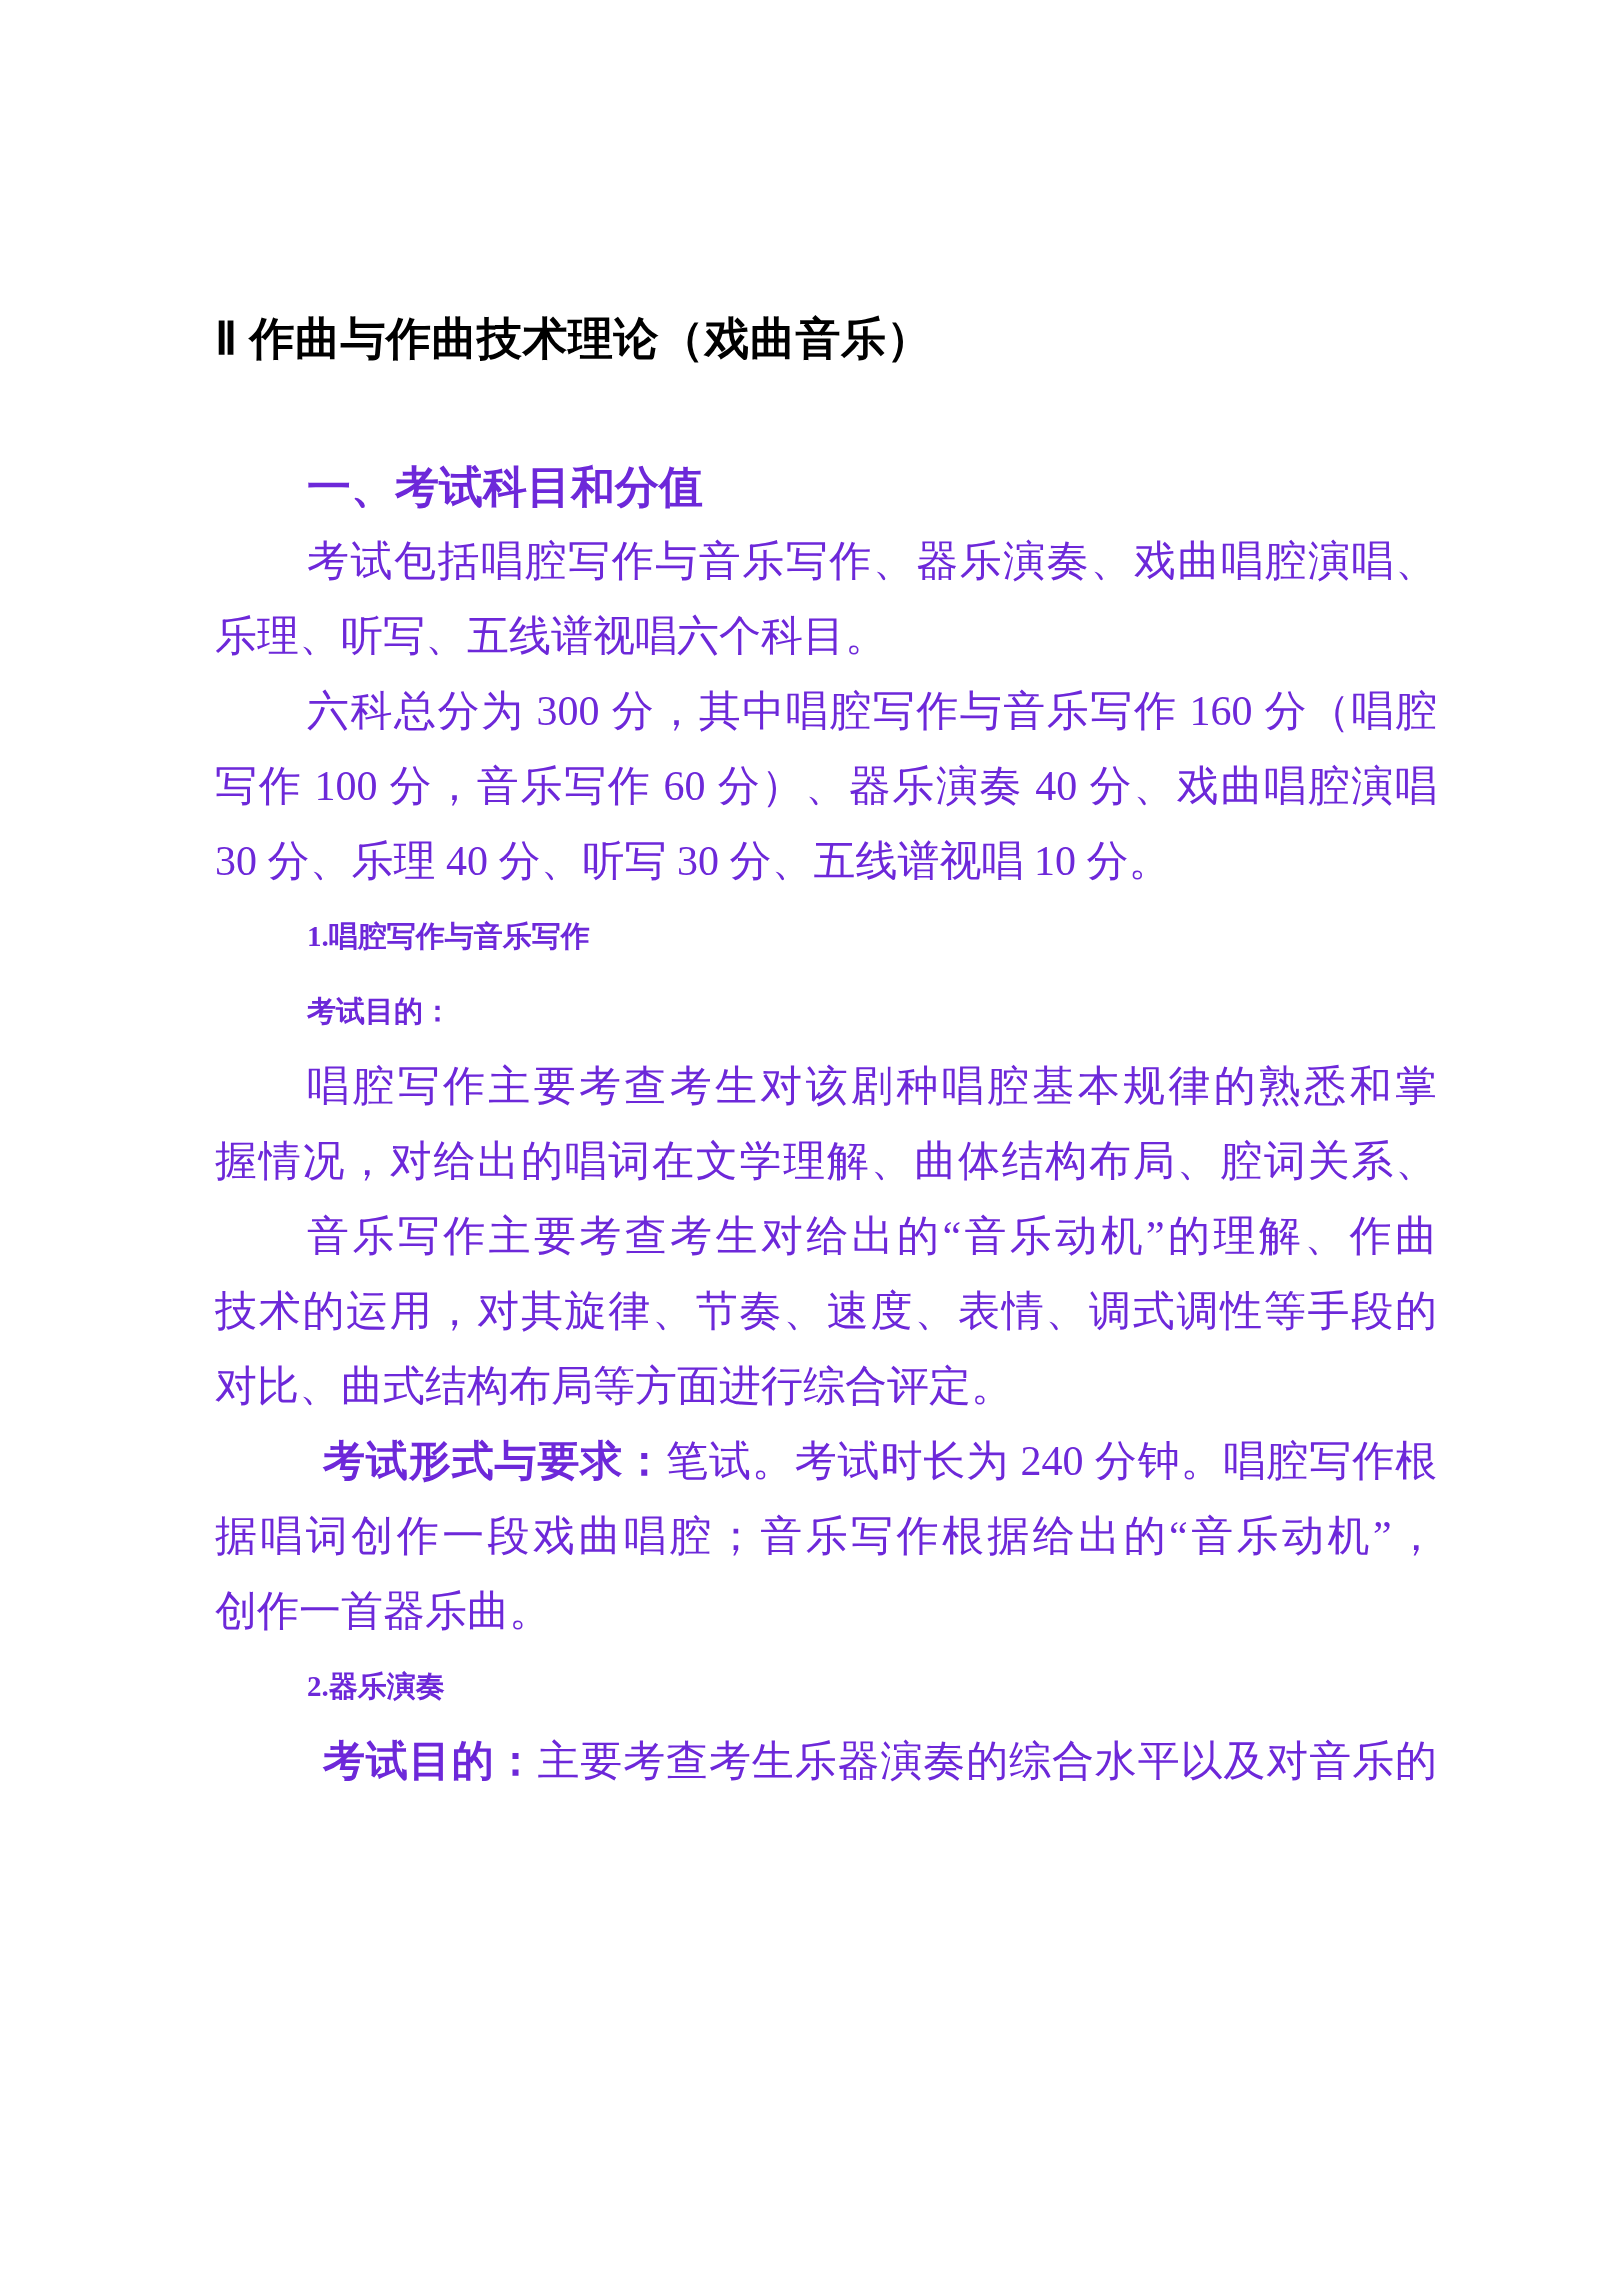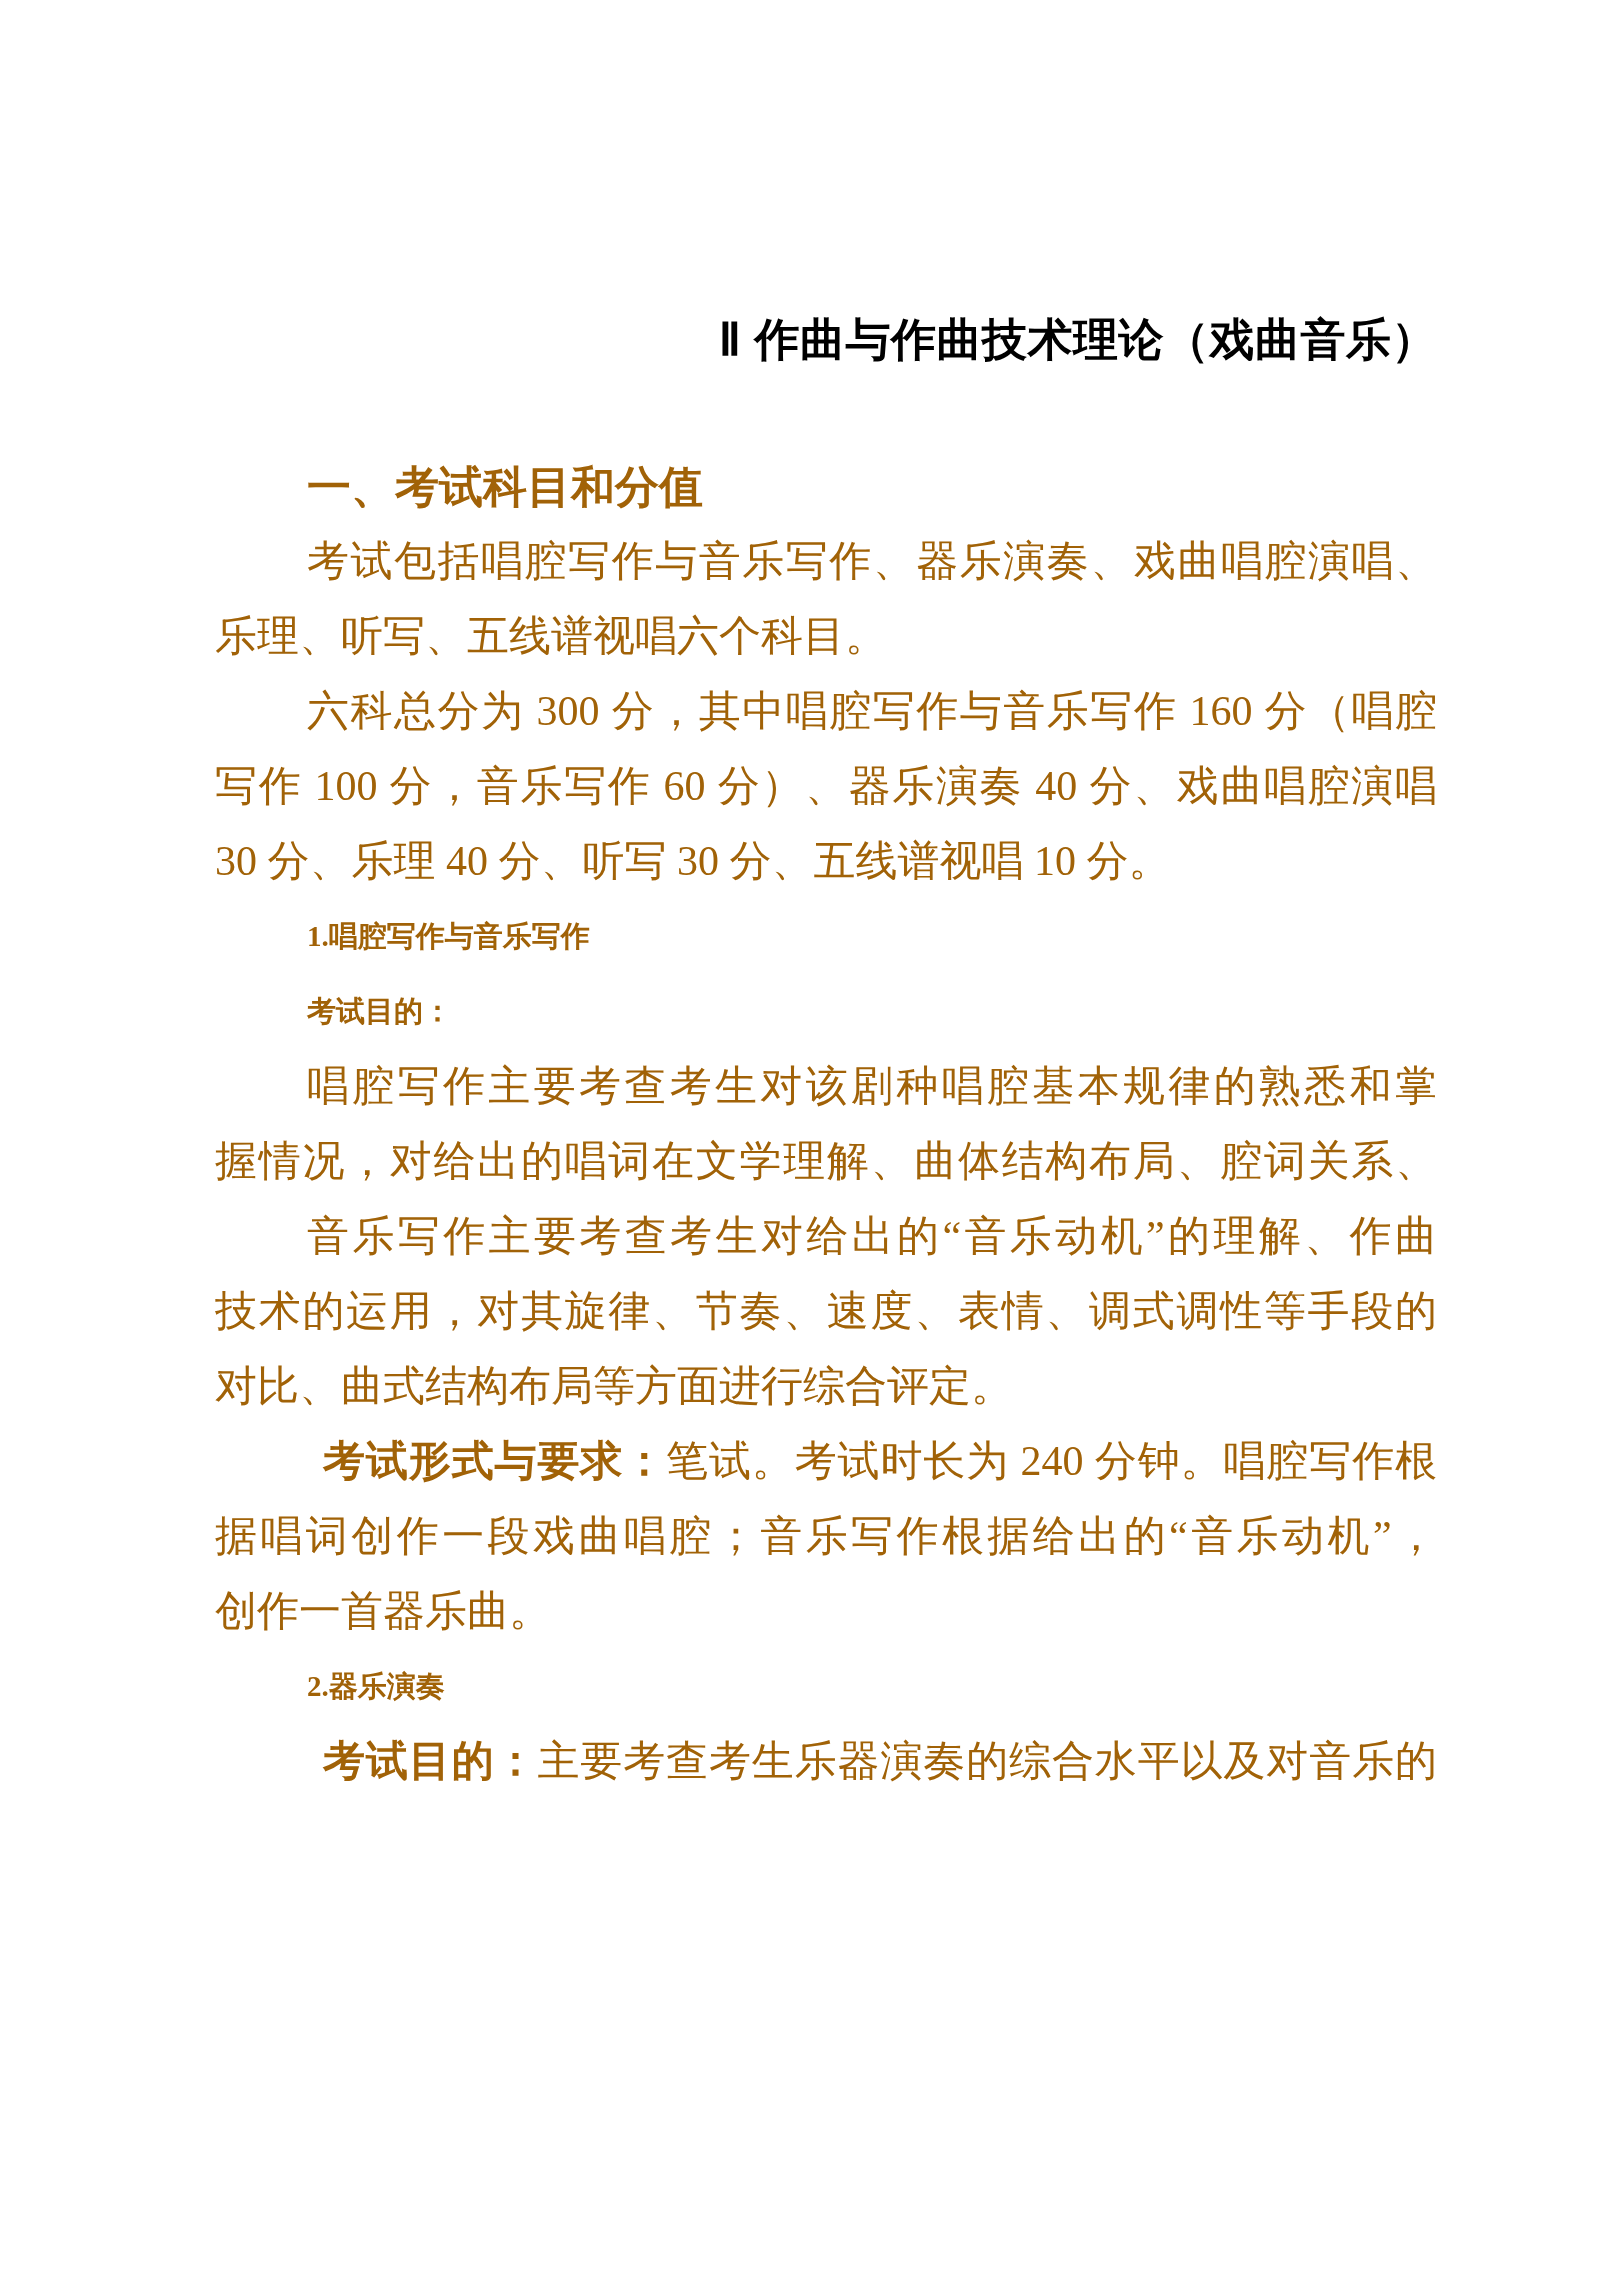--- a/index.html
+++ b/index.html
@@ -19,34 +19,34 @@
   .content {
     position: absolute;
     left: 215px;
     top: 302px;
     width: 1222px;
   }
   .doc-title {
     height: 75px;
     line-height: 75px;
     margin: 0;
-    text-align: right;
-    font-family: Liberation Sans, sans-serif;
+    text-align: left;
+    font-family: Liberation Serif, serif;
     font-weight: bold;
     font-size: 45px;
     letter-spacing: 0.5px;
   }
   .title-gap {
     height: 72px;
   }
   .line {
     height: 75px;
     line-height: 75px;
     font-size: 42px;
-    color: #a16207;
+    color: #6d28d9;
   }
   .indent {
     text-indent: 92px;
   }
   .justify {
     text-align: justify;
     text-align-last: justify;
     text-justify: inter-character;
   }
   .body-text {

